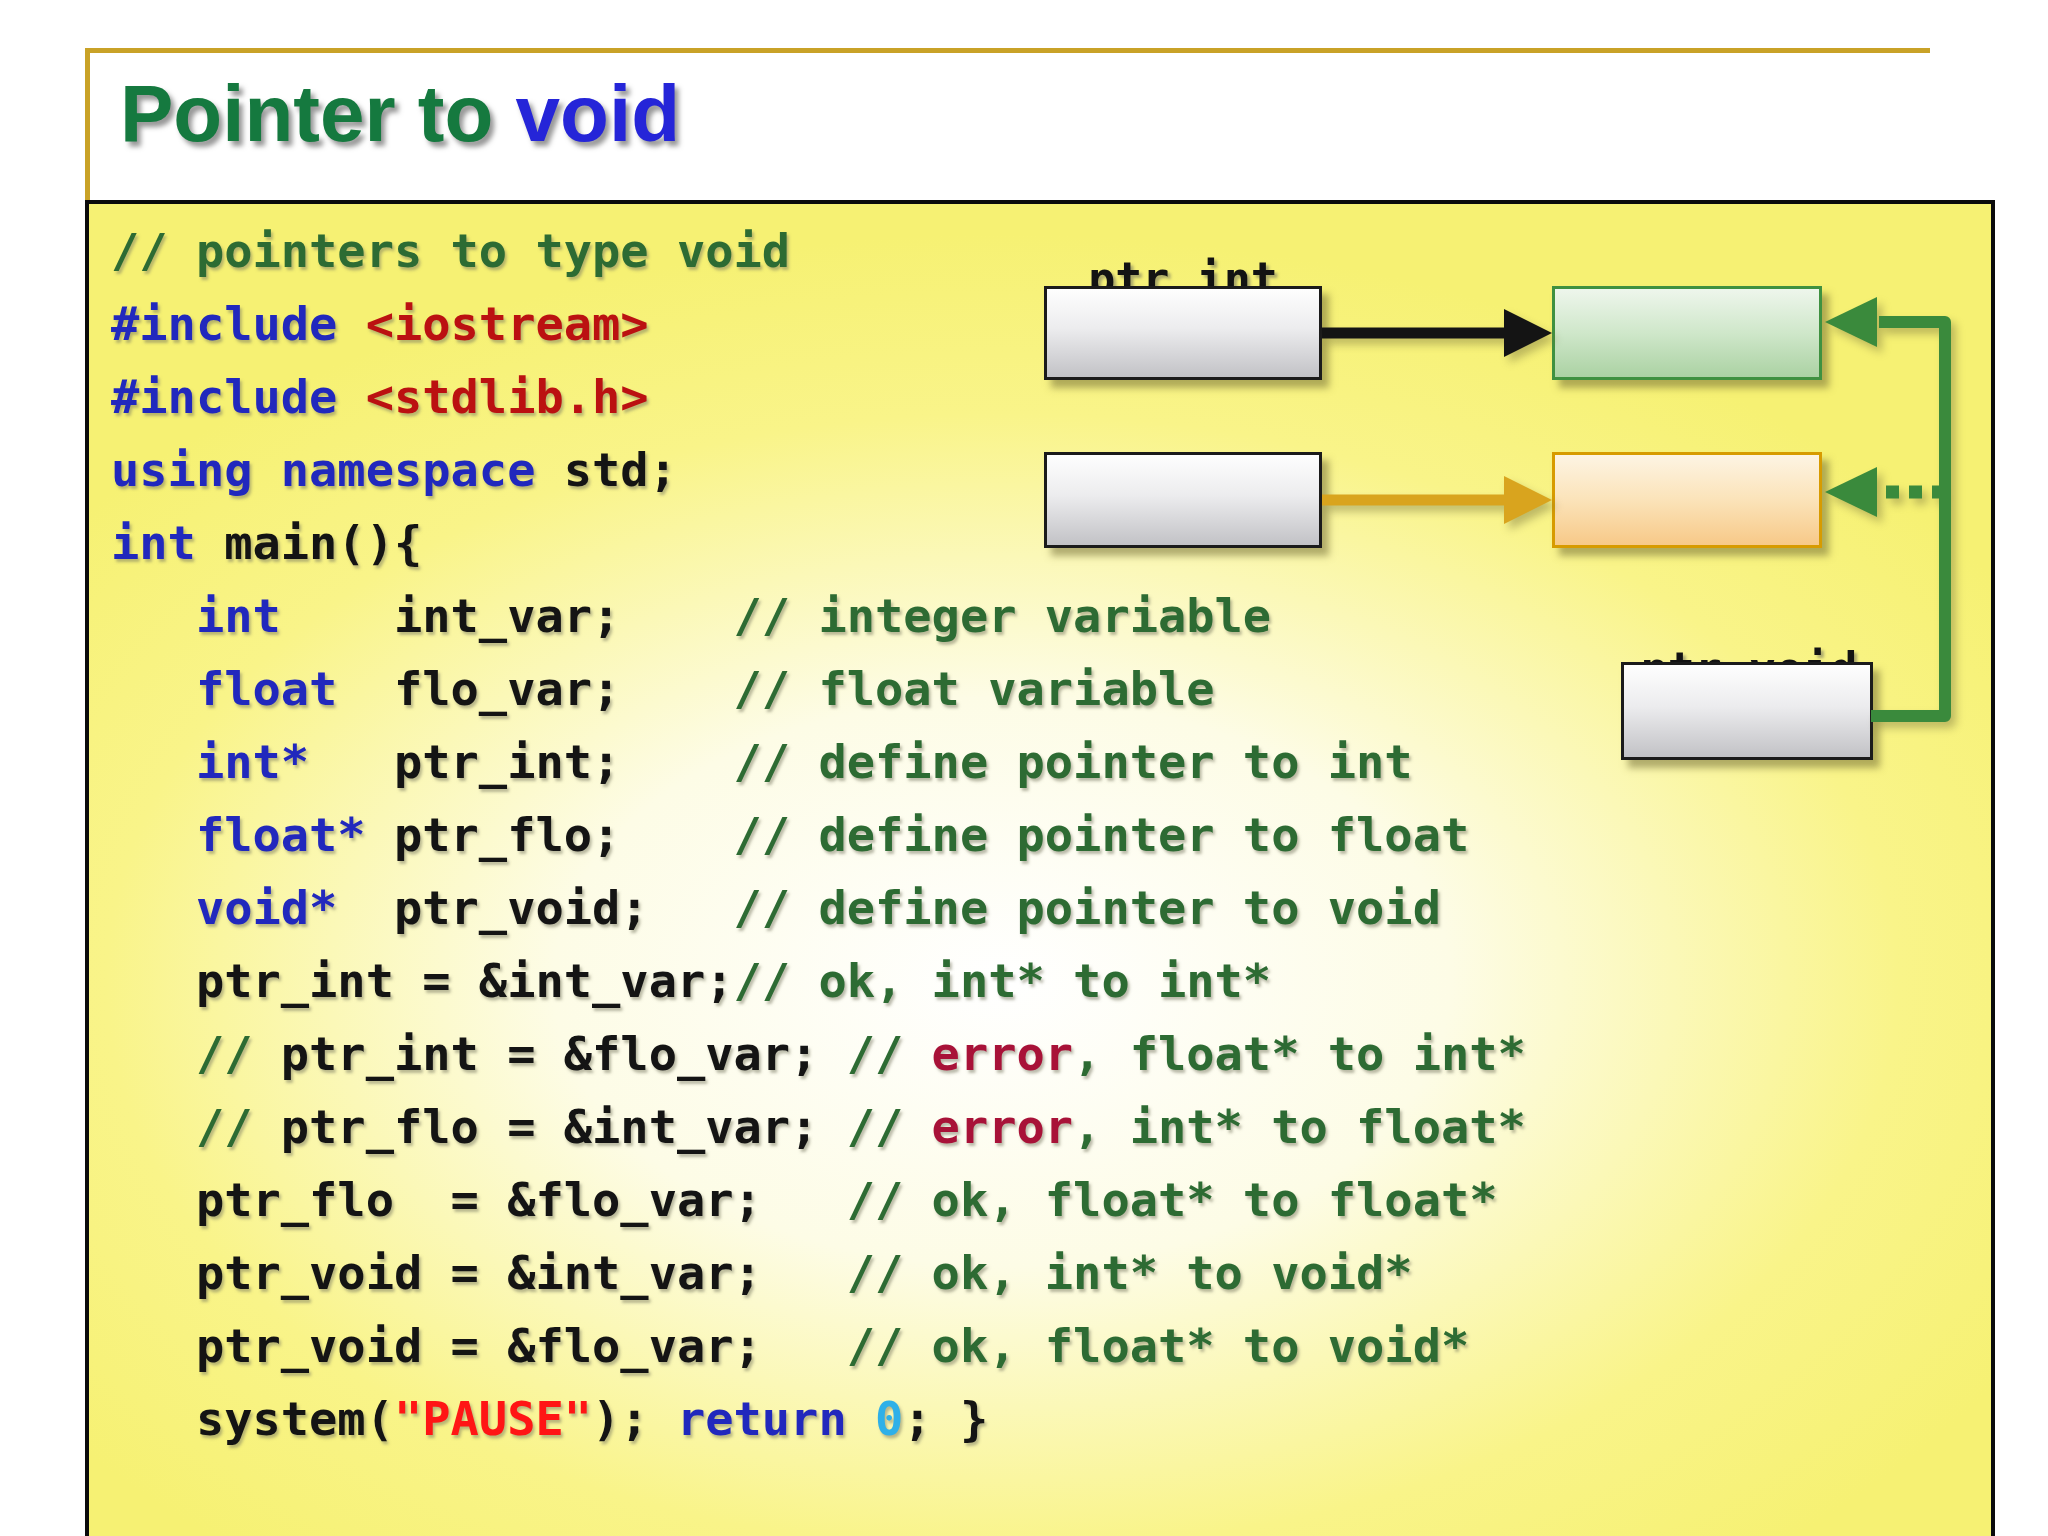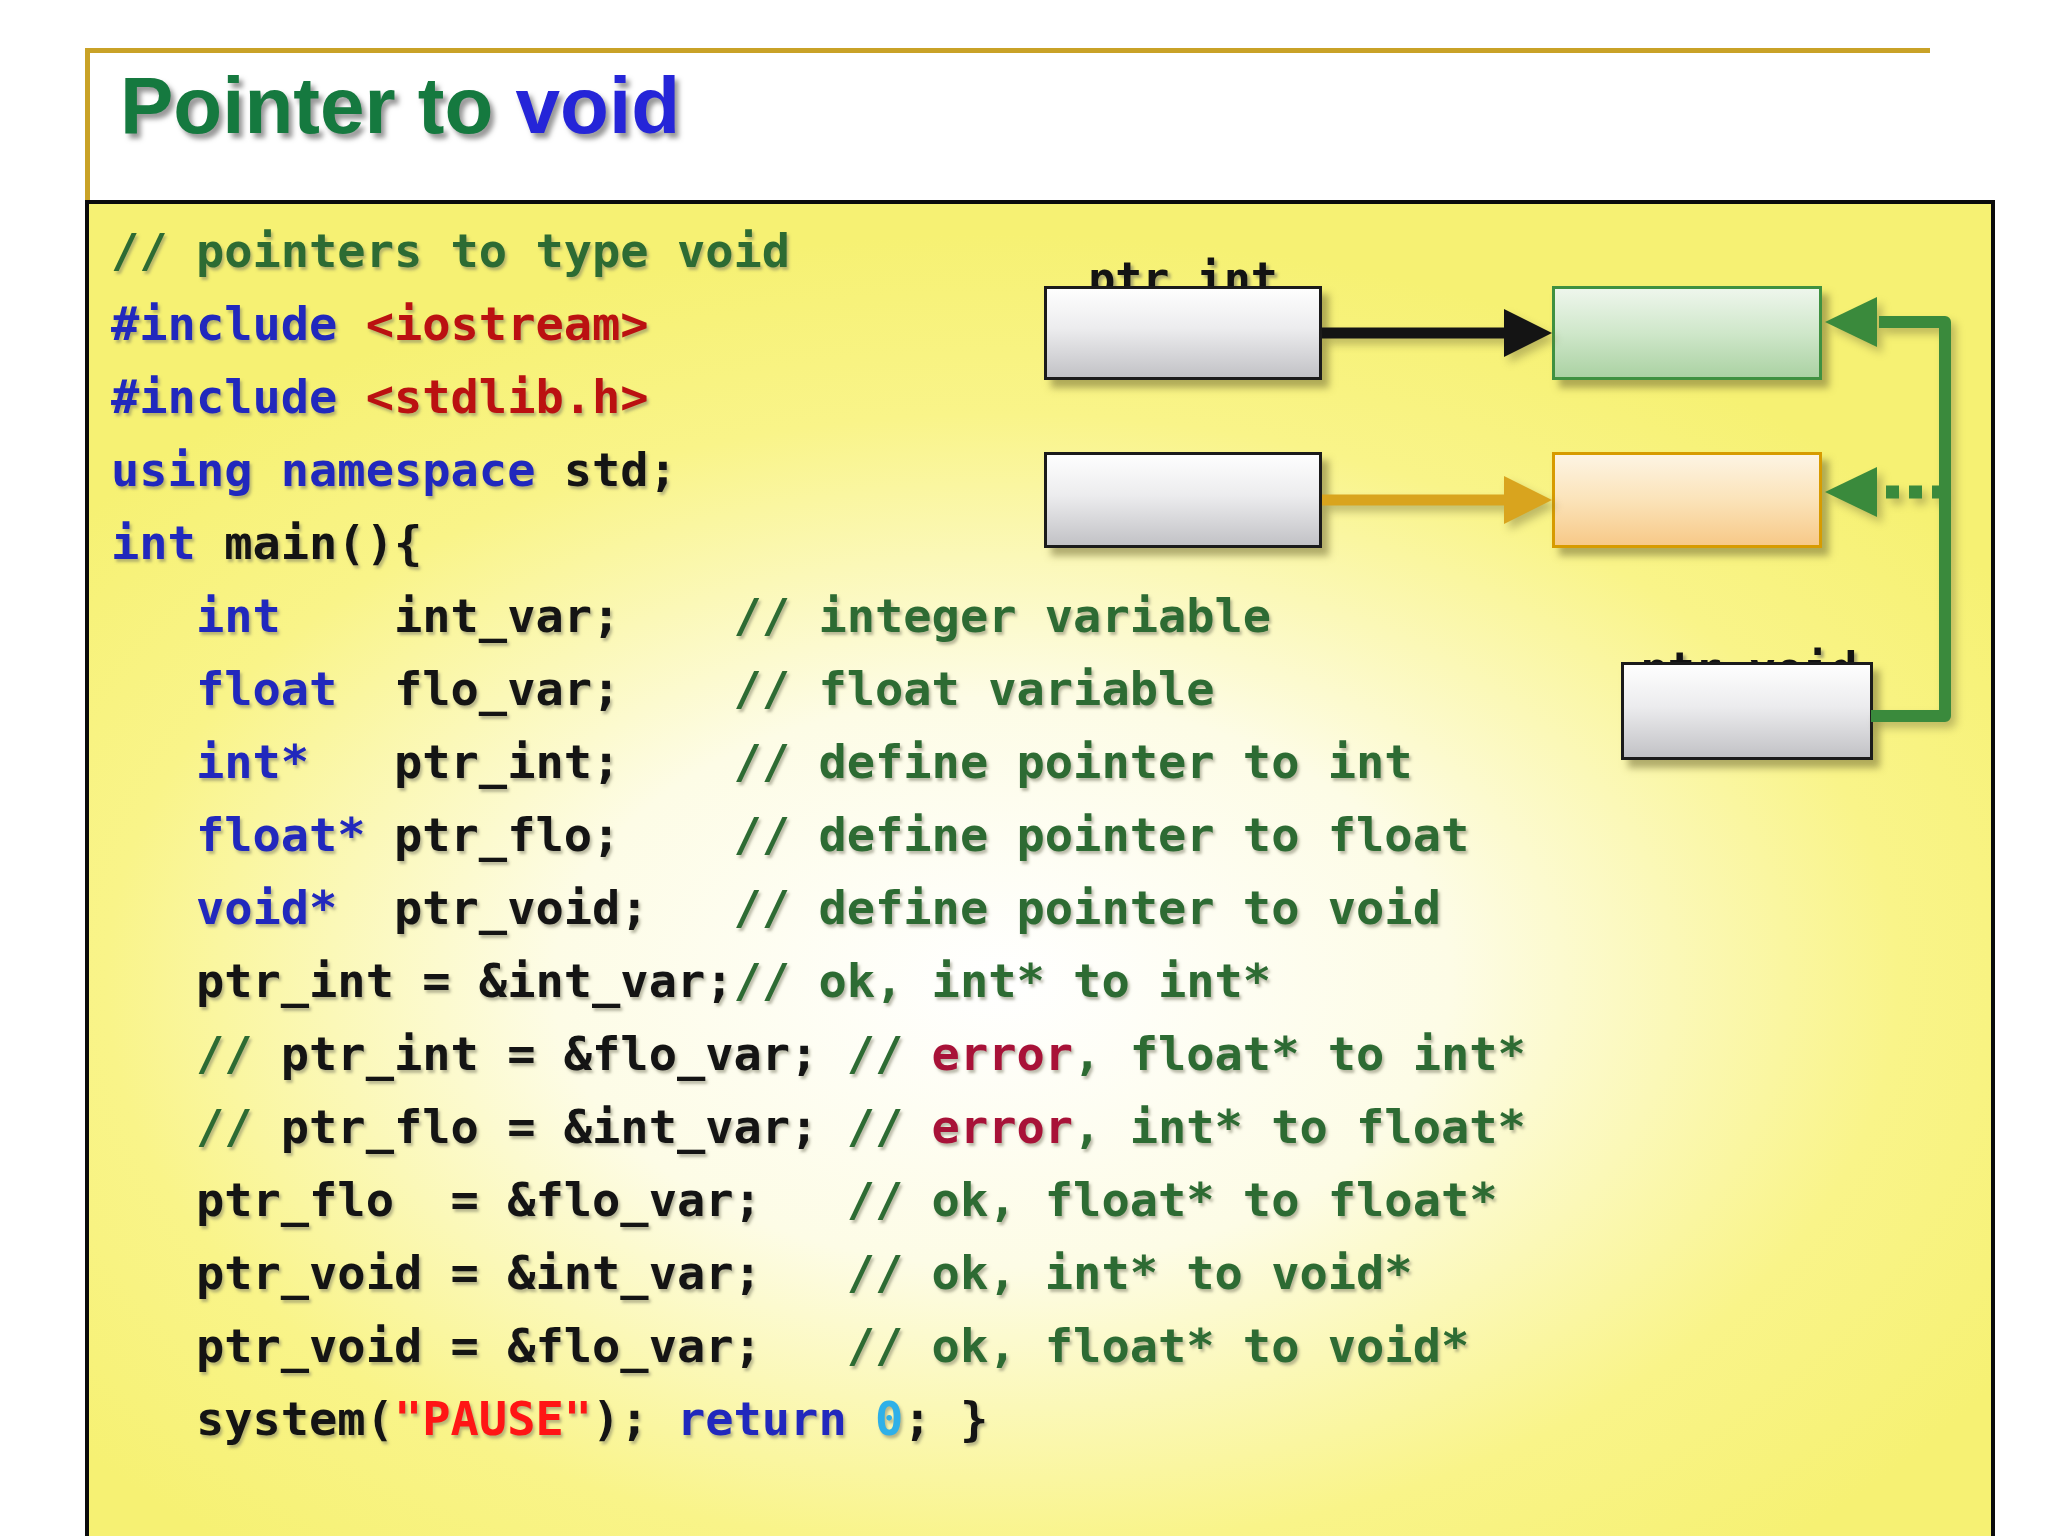--- a/index.html
+++ b/index.html
@@ -1,20 +1,20 @@
 <!DOCTYPE html>
 <html style="--title_green: #15793f; --title_blue: #2525d8; --gold: #c9a227; --box_bg_yellow: #f6f173; --comment_green: #2d6b33; --keyword_blue: #2128bd; --include_red: #bb1111; --error_crimson: #a81238; --pause_red: #ff1515; --zero_cyan: #2fb0e8; --arrow_black: #141414; --arrow_gold: #d9a41e; --arrow_green: #3a8a3c;"><head>
 <meta charset="utf-8">
 <style>
   html,body{margin:0;padding:0;background:#ffffff;}
   .slide{position:relative;width:2048px;height:1536px;background:#ffffff;overflow:hidden;
          font-family:"DejaVu Sans Mono",monospace;}
   .gold-top{position:absolute;left:85px;top:48px;width:1845px;height:5px;background:var(--gold);}
   .gold-left{position:absolute;left:85px;top:48px;width:5px;height:154px;background:var(--gold);}
-  .title{position:absolute;left:120px;top:60px;margin:0;
+  .title{position:absolute;left:120px;top:68px;margin:0;
          font-family:"Liberation Sans",sans-serif;font-weight:bold;font-size:80px;
          white-space:pre;text-shadow:4px 5px 5px rgba(125,125,125,.8);}
   .t-green{color:var(--title_green);}
   .t-blue{color:var(--title_blue);}
 
   .codebox{position:absolute;left:85px;top:200px;width:1910px;height:1504px;box-sizing:border-box;
            border:4px solid #0b0b0b;
            background:radial-gradient(ellipse 62% 50% at 48% 52%,
              #ffffff 0%, #fdfce6 38%, #f9f489 76%, var(--box_bg_yellow) 100%);padding-left:45px;}
   .code{position:absolute;left:22px;top:10px;font-size:47px;font-weight:bold;line-height:73px;

